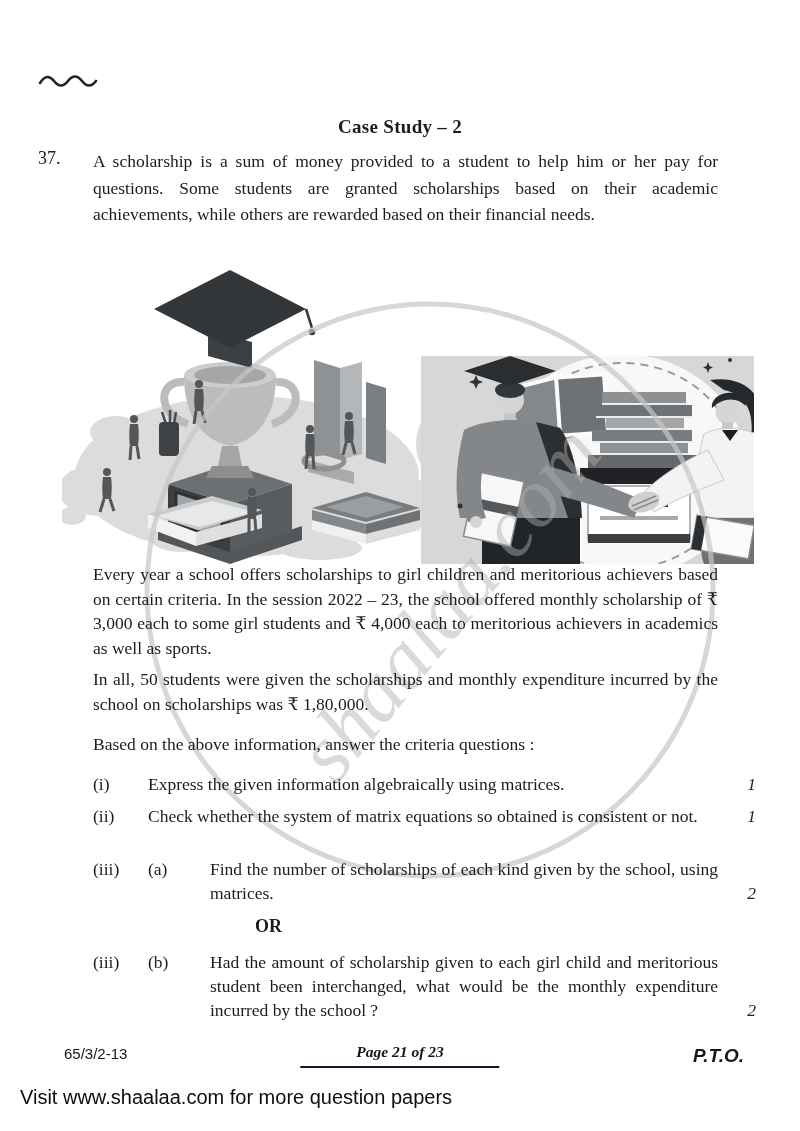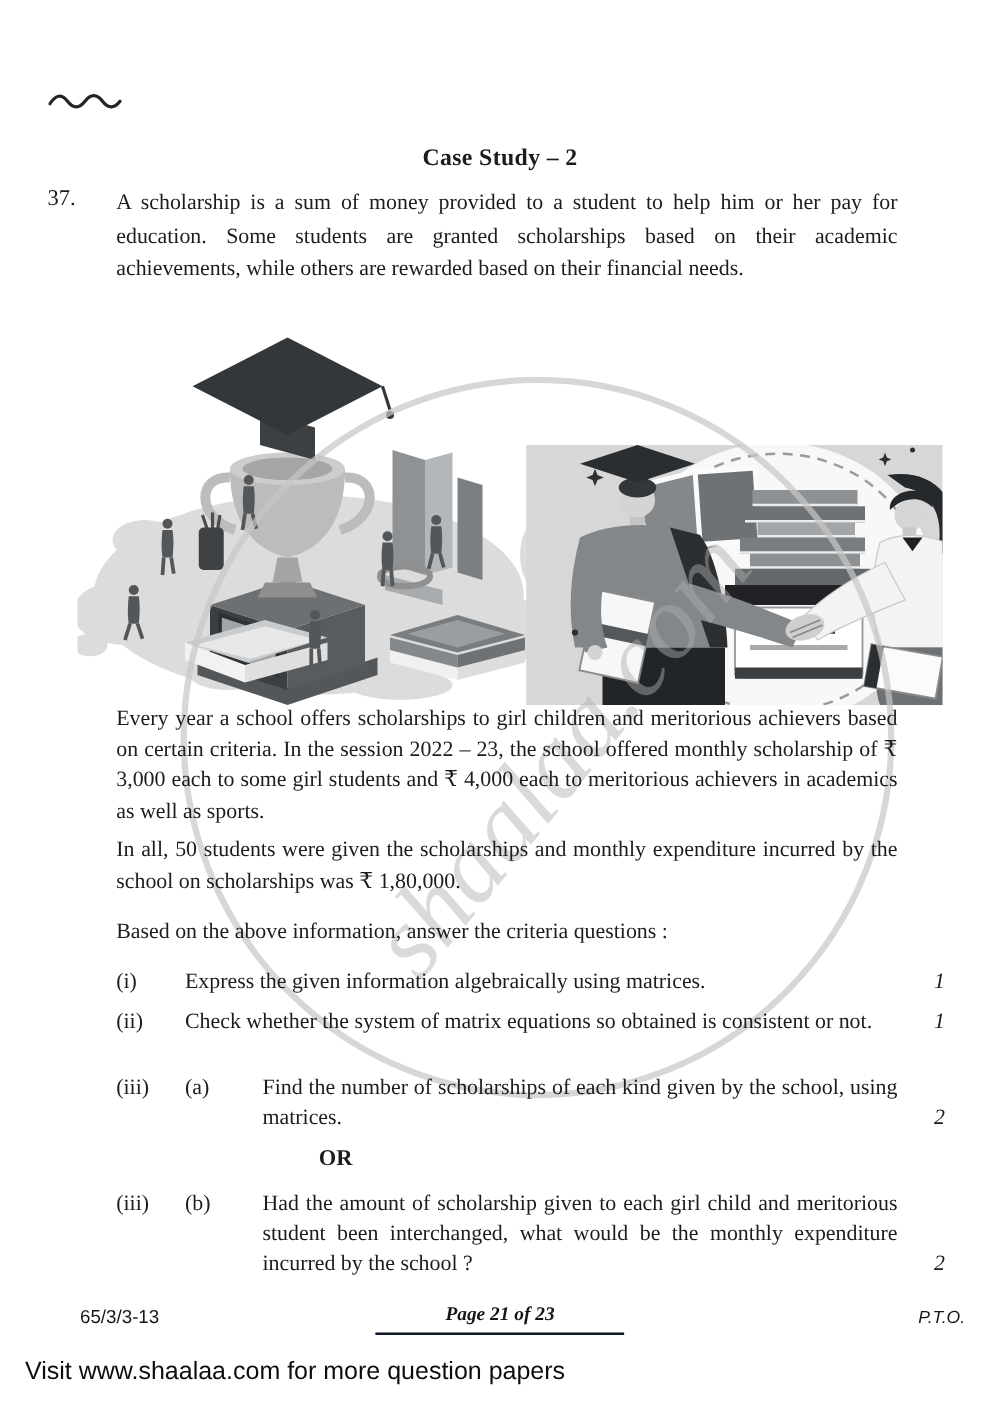--- a/index.html
+++ b/index.html
@@ -35,42 +35,42 @@
   .footer-left {
     position:absolute; left:64px; top:1045px; font-family:"Liberation Sans","DejaVu Sans",sans-serif;
     font-size:15px; color:#161616; z-index:3;
   }
   .footer-center {
     position:absolute; left:50%; transform:translateX(-50%); top:1043px; z-index:3;
     font-family:Liberation Serif, serif; font-size:15.5px; font-style:italic; font-weight:bold;
     padding:0 56px 5px 56px; border-bottom:2px solid #0f172a; color:#161616;
   }
   .footer-right {
-    position:absolute; right:28px; top:1045px; font-family:"Liberation Sans","DejaVu Sans",sans-serif;
-    font-size:14px; font-style:italic; font-weight:normal; color:#161616; z-index:3;
+    position:absolute; right:56px; top:1045px; font-family:"Liberation Sans","DejaVu Sans",sans-serif;
+    font-size:19px; font-style:italic; font-weight:bold; color:#161616; z-index:3;
   }
   .banner {
     position:absolute; left:20px; top:1086px; font-family:"Liberation Sans","DejaVu Sans",sans-serif;
     font-size:20px; color:#0d0d0d; z-index:3;
   }
 </style>
 </head>
 <body>
 
 <div class="page">
 
   <svg class="squiggle" width="70" height="22" viewBox="0 0 70 22">
     <path d="M3,13 Q10,2 17,11 T31,11 T45,11 T59,11" fill="none" stroke="#242424" stroke-width="2.6" stroke-linecap="round"></path>
   </svg>
 
   <div class="title">Case Study – 2</div>
 
   <div class="qblock">
     <div class="qnum">37.</div>
-    <div class="para intro">A scholarship is a sum of money provided to a student to help him or her pay for education. Some students are granted scholarships based on their academic achievements, while others are rewarded based on their financial needs.</div>
+    <div class="para intro">A scholarship is a sum of money provided to a student to help him or her pay for questions. Some students are granted scholarships based on their academic achievements, while others are rewarded based on their financial needs.</div>
   </div>
 
   <svg class="illu" width="700" height="302" viewBox="0 0 700 302">
 
     <g>
       <ellipse cx="185" cy="212" rx="172" ry="80" fill="#dcdcdc"></ellipse>
       <ellipse cx="38" cy="226" rx="42" ry="26" fill="#dcdcdc"></ellipse>
       <ellipse cx="54" cy="168" rx="26" ry="16" fill="#dcdcdc"></ellipse>
       <ellipse cx="10" cy="252" rx="14" ry="9" fill="#dcdcdc"></ellipse>
       <ellipse cx="332" cy="240" rx="54" ry="27" fill="#dcdcdc"></ellipse>
@@ -273,19 +273,19 @@
 
   <div class="or">OR</div>
 
   <div class="part row-iiib">
     <div class="plabel">(iii)</div>
     <div class="psub">(b)</div>
     <div class="ptext-narrow">Had the amount of scholarship given to each girl child and meritorious student been interchanged, what would be the monthly expenditure incurred by the school ?</div>
     <div class="pmarks">2</div>
   </div>
 
-  <div class="footer-left">65/3/3-13</div>
+  <div class="footer-left">65/3/2-13</div>
   <div class="footer-center">Page 21 of 23</div>
   <div class="footer-right">P.T.O.</div>
 
   <div class="banner">Visit www.shaalaa.com for more question papers</div>
 
 </div>
 
 </body></html>

